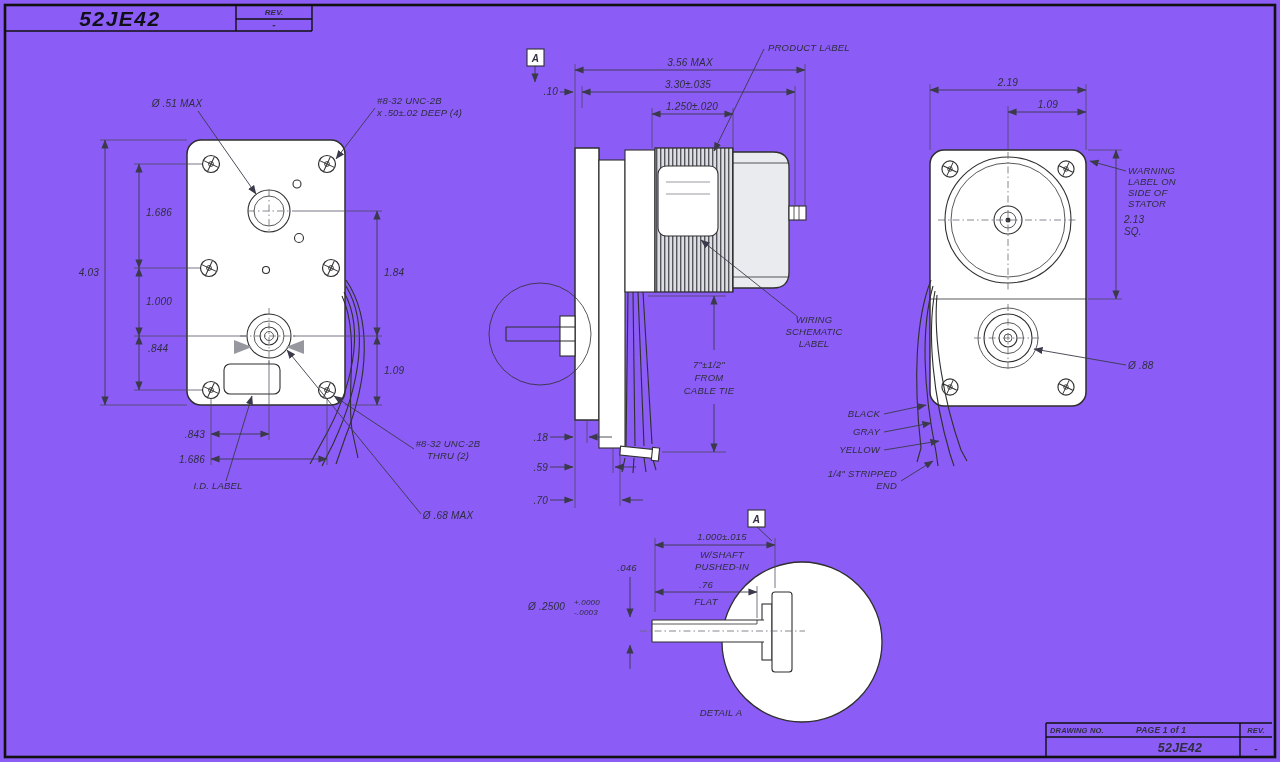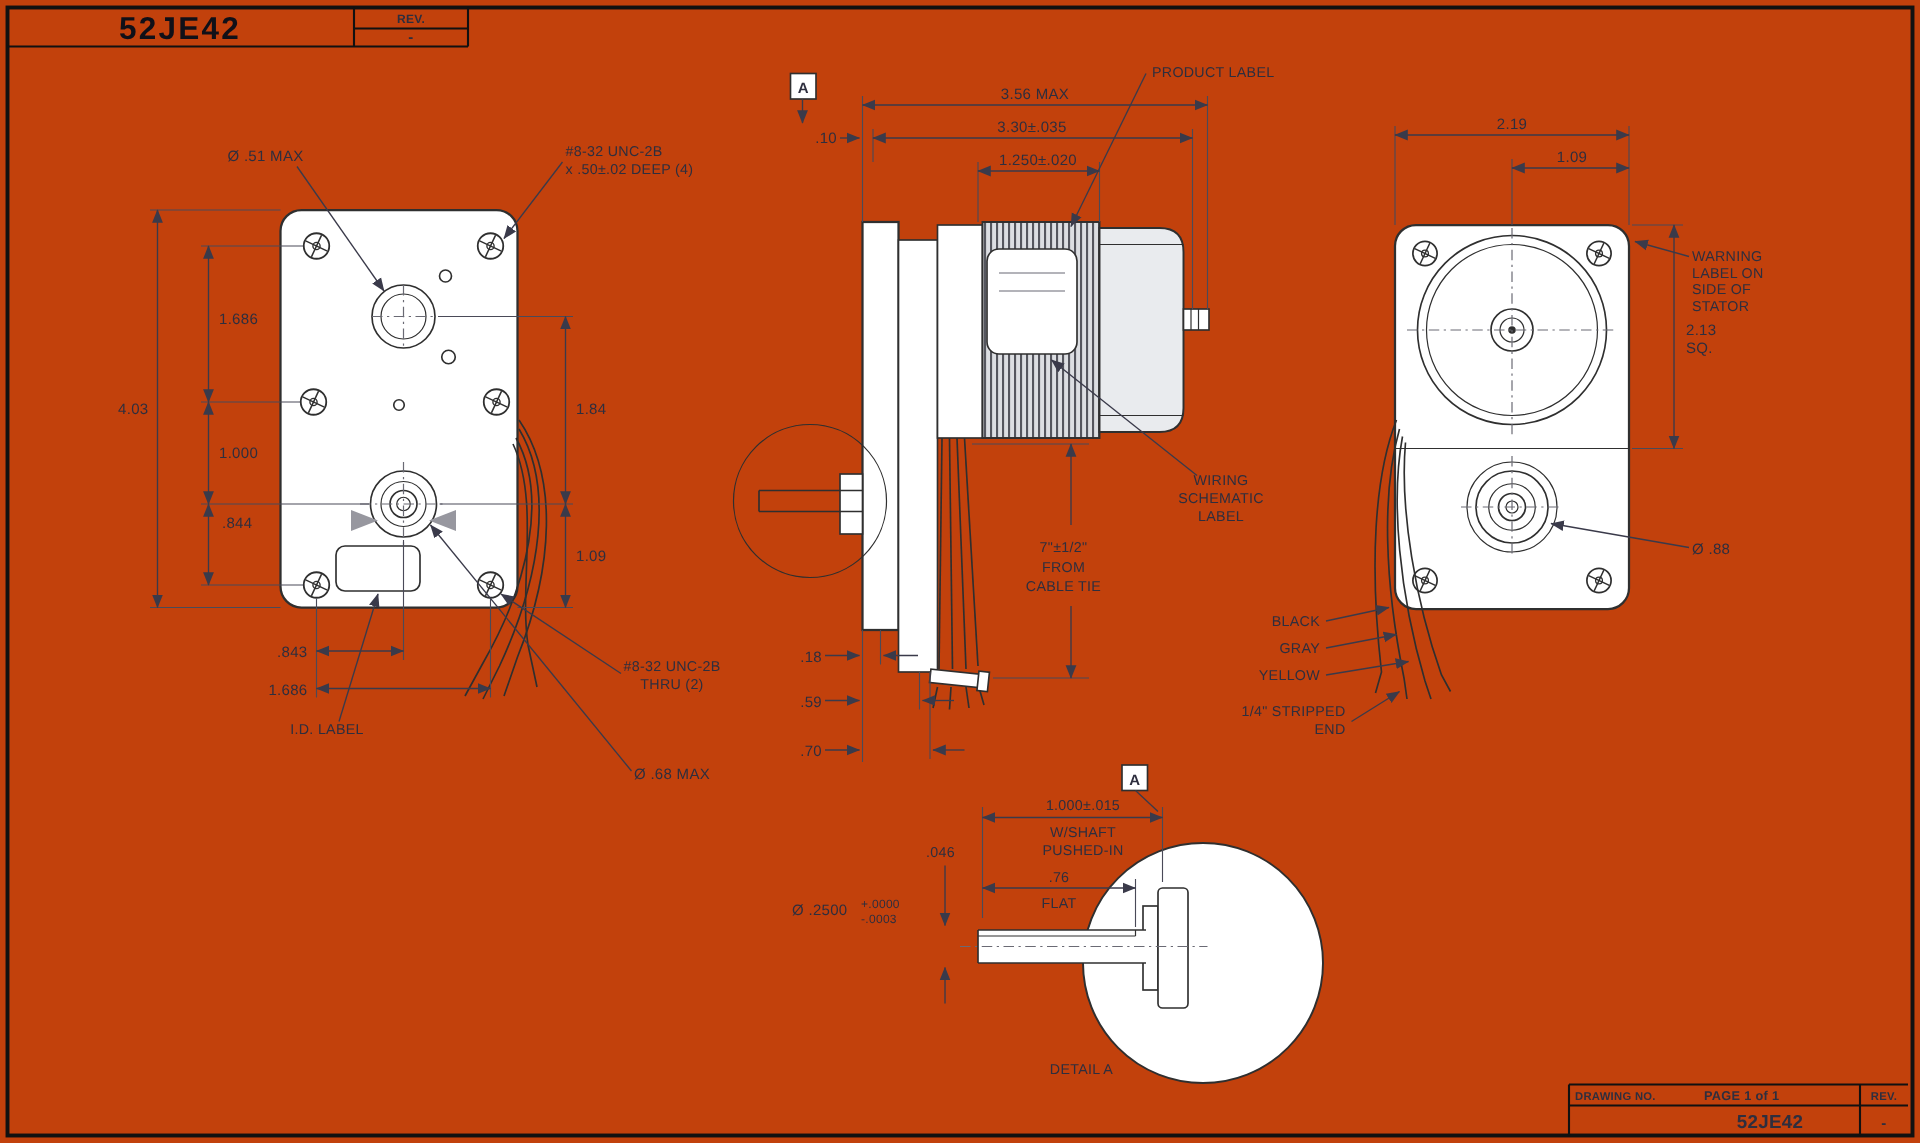--- a/index.html
+++ b/index.html
@@ -1,16 +1,16 @@
 <!DOCTYPE html>
 <html><head>
 <meta charset="utf-8">
 <style>
   html,body{margin:0;padding:0;background:#ffffff;}
-  .sheet{position:relative;width:1280px;height:762px;background:#c2410c;font-family:"Liberation Sans",sans-serif;overflow:hidden;}
+  .sheet{position:relative;width:1280px;height:762px;background:#8b5cf6;font-family:"Liberation Sans",sans-serif;overflow:hidden;font-style:italic;}
   svg{display:block;}
   text{font-family:"Liberation Sans",sans-serif;fill:#2e2e3e;letter-spacing:.2px;}
   .t  {font-size:10px;}
   .t9 {font-size:9.5px;}
   .t8 {font-size:8px;}
   .tb {font-weight:bold;}
   .title-big{font-size:21px;font-weight:bold;letter-spacing:1.5px;fill:#101018;}
   .ft7{font-size:7.5px;font-weight:bold;}
   .ft8{font-size:8.5px;font-weight:bold;}
   .ft12{font-size:12.5px;font-weight:bold;}

